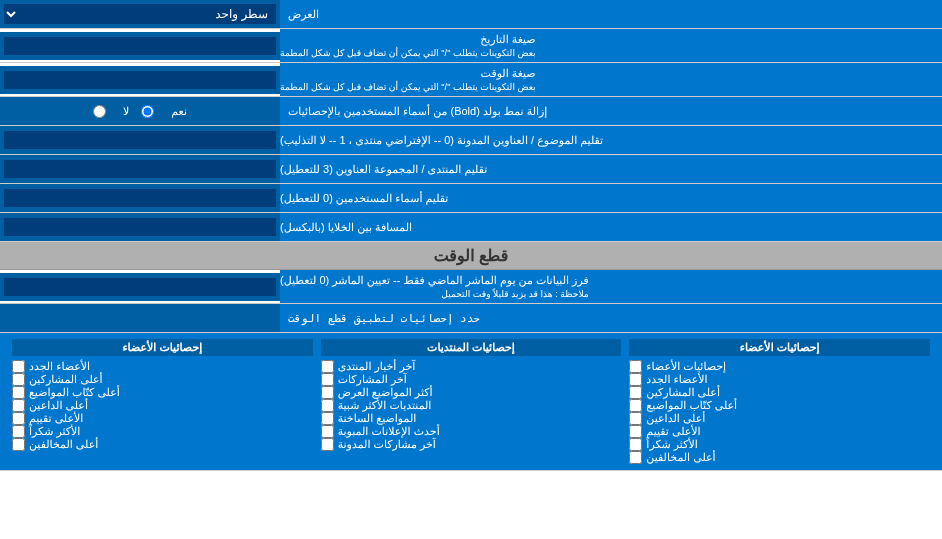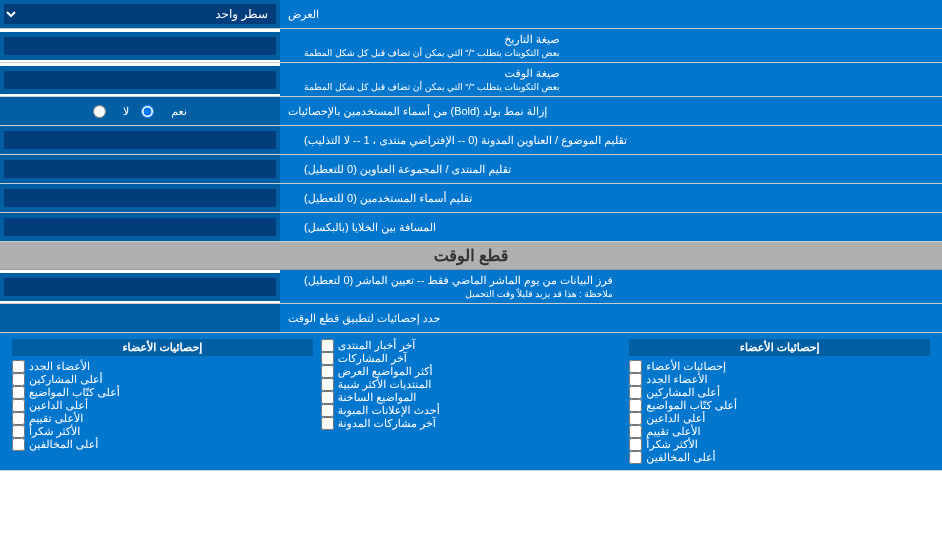--- a/index.html
+++ b/index.html
@@ -16,21 +16,21 @@
     .row {
       display: flex;
       align-items: center;
       border-bottom: 1px solid #ccc;
       min-height: 28px;
     }
     .row-label {
       flex: 1;
       background: #0077cc;
       color: #fff;
-      padding: 4px 24px;
+      padding: 4px 0;
       text-align: right;
       font-size: 11px;
       min-height: 28px;
       display: flex;
       align-items: center;
       justify-content: flex-end;
     }
     .row-input {
       width: 280px;
       background: #005fa3;
@@ -150,20 +150,21 @@
       text-align: center;
       padding: 4px 8px;
       border-bottom: 1px solid #999;
       font-size: 16px;
     }
     .limit-row {
       display: flex;
       align-items: flex-end;
       border-bottom: 1px solid #ccc;
       min-height: 28px;
+      font-family: Liberation Mono, monospace;
     }
     .limit-label {
       flex: 1;
       background: #0077cc;
       color: #fff;
       padding: 4px 8px;
       text-align: right;
       font-size: 11px;
       min-height: 28px;
       display: flex;
@@ -227,21 +228,21 @@
     <div class="row-label">
       <span>تقليم الموضوع / العناوين المدونة (0 -- الإفتراضي منتدى ، 1 -- لا التذليب)</span>
     </div>
     <div class="row-input">
       <input type="text" style="">
     </div>
   </div>
 
   <div class="row">
     <div class="row-label">
-      <span>تقليم المنتدى / المجموعة العناوين (0 للتعطيل)</span>
+      <span>تقليم المنتدى / المجموعة العناوين (3 للتعطيل)</span>
     </div>
     <div class="row-input">
       <input type="text" style="">
     </div>
   </div>
 
   <div class="row">
     <div class="row-label">
       <span>تقليم أسماء المستخدمين (0 للتعطيل)</span>
     </div>
@@ -314,20 +315,23 @@
           <span>الأكثر شكراً</span>
           <input type="checkbox" style="">
         </div>
         <div class="checkbox-item">
           <span>أعلى المخالفين</span>
           <input type="checkbox" style="">
         </div>
       </div>
 
       <div style="flex:1; padding:0 4px;">
+        <div class="col-header">
+          <span>إحصائيات المنتديات</span>
+        </div>
         <div class="checkbox-item">
           <span>آخر أخبار المنتدى</span>
           <input type="checkbox" style="">
         </div>
         <div class="checkbox-item">
           <span>آخر المشاركات</span>
           <input type="checkbox" style="">
         </div>
         <div class="checkbox-item">
           <span>أكثر المواضيع العرض</span>

